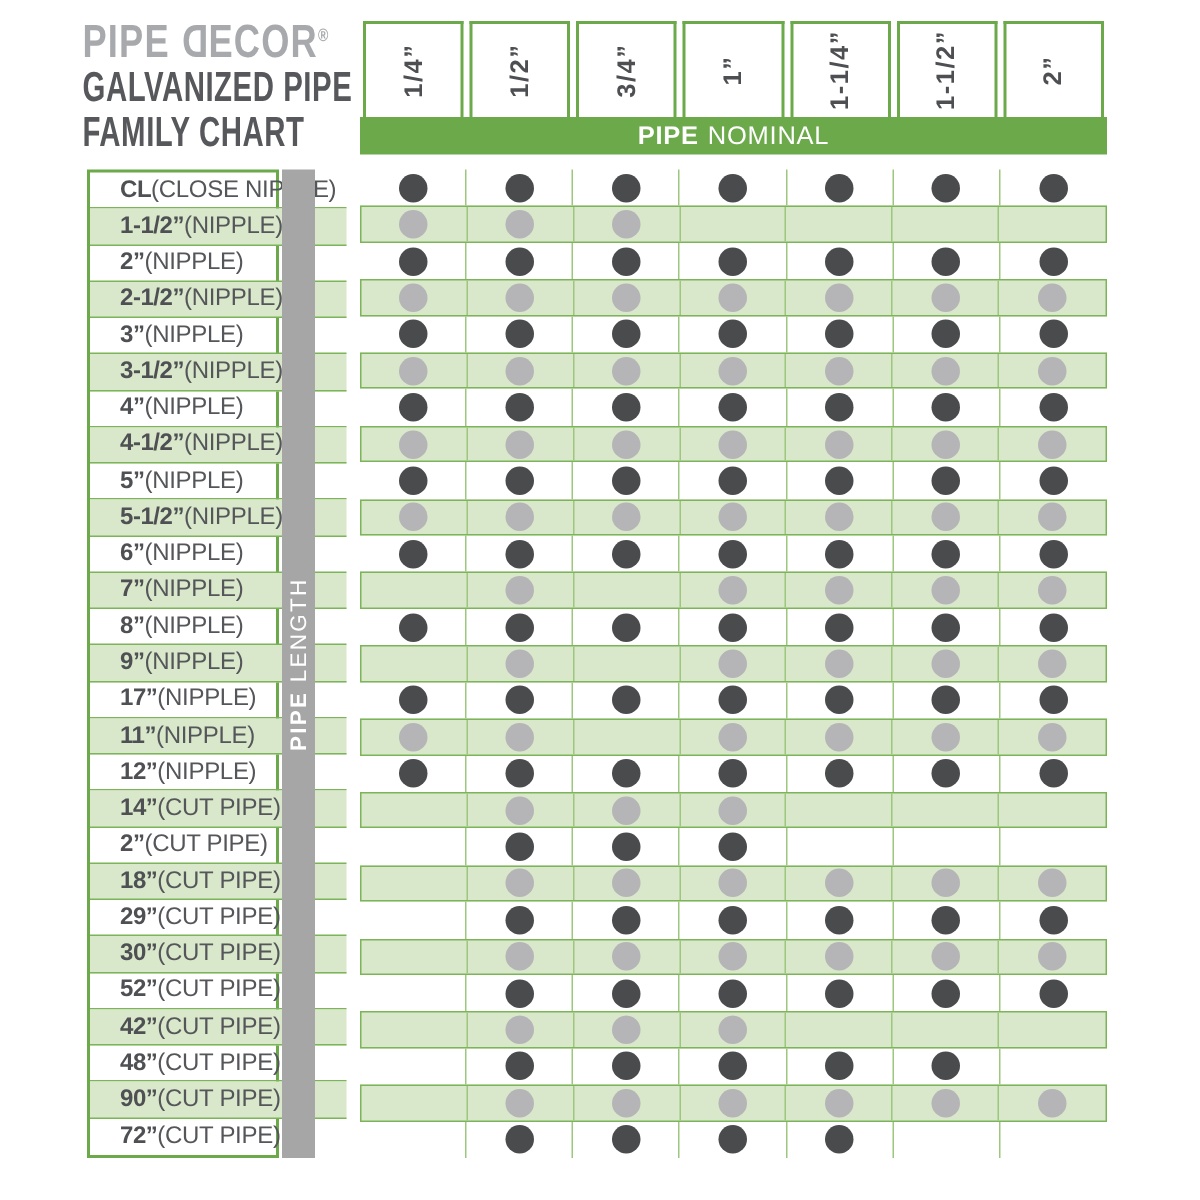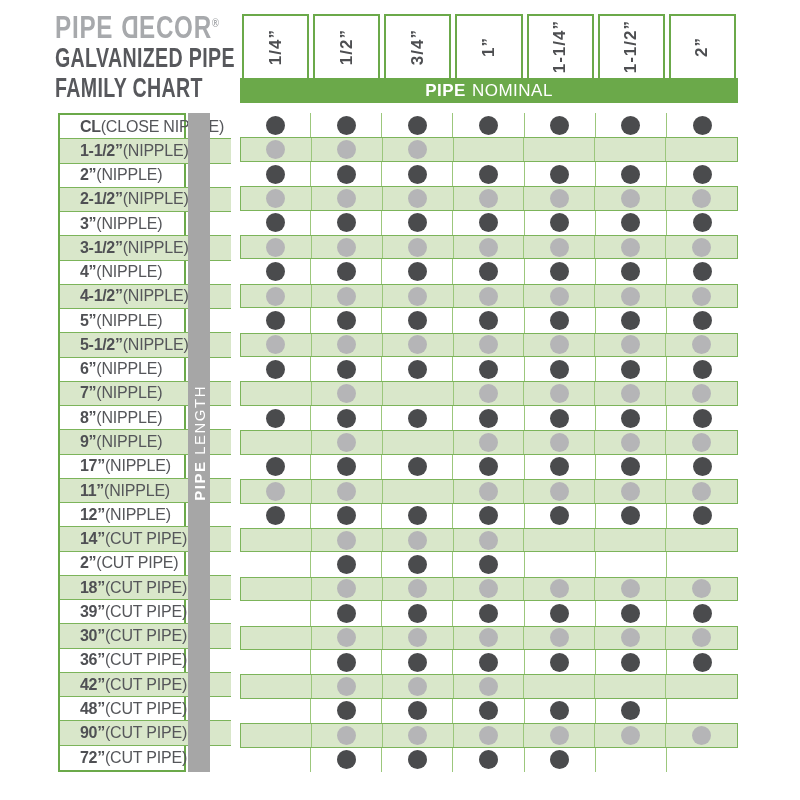--- a/index.html
+++ b/index.html
@@ -168,29 +168,29 @@
       </div>
       <div class="lrow">
         <span class="lsize">2”</span>
         <span class="lkind">(CUT PIPE)</span>
       </div>
       <div class="lrow green">
         <span class="lsize">18”</span>
         <span class="lkind">(CUT PIPE)</span>
       </div>
       <div class="lrow">
-        <span class="lsize">39”</span>
+        <span class="lsize">29”</span>
         <span class="lkind">(CUT PIPE)</span>
       </div>
       <div class="lrow green">
         <span class="lsize">30”</span>
         <span class="lkind">(CUT PIPE)</span>
       </div>
       <div class="lrow">
-        <span class="lsize">36”</span>
+        <span class="lsize">52”</span>
         <span class="lkind">(CUT PIPE)</span>
       </div>
       <div class="lrow green">
         <span class="lsize">42”</span>
         <span class="lkind">(CUT PIPE)</span>
       </div>
       <div class="lrow">
         <span class="lsize">48”</span>
         <span class="lkind">(CUT PIPE)</span>
       </div>

